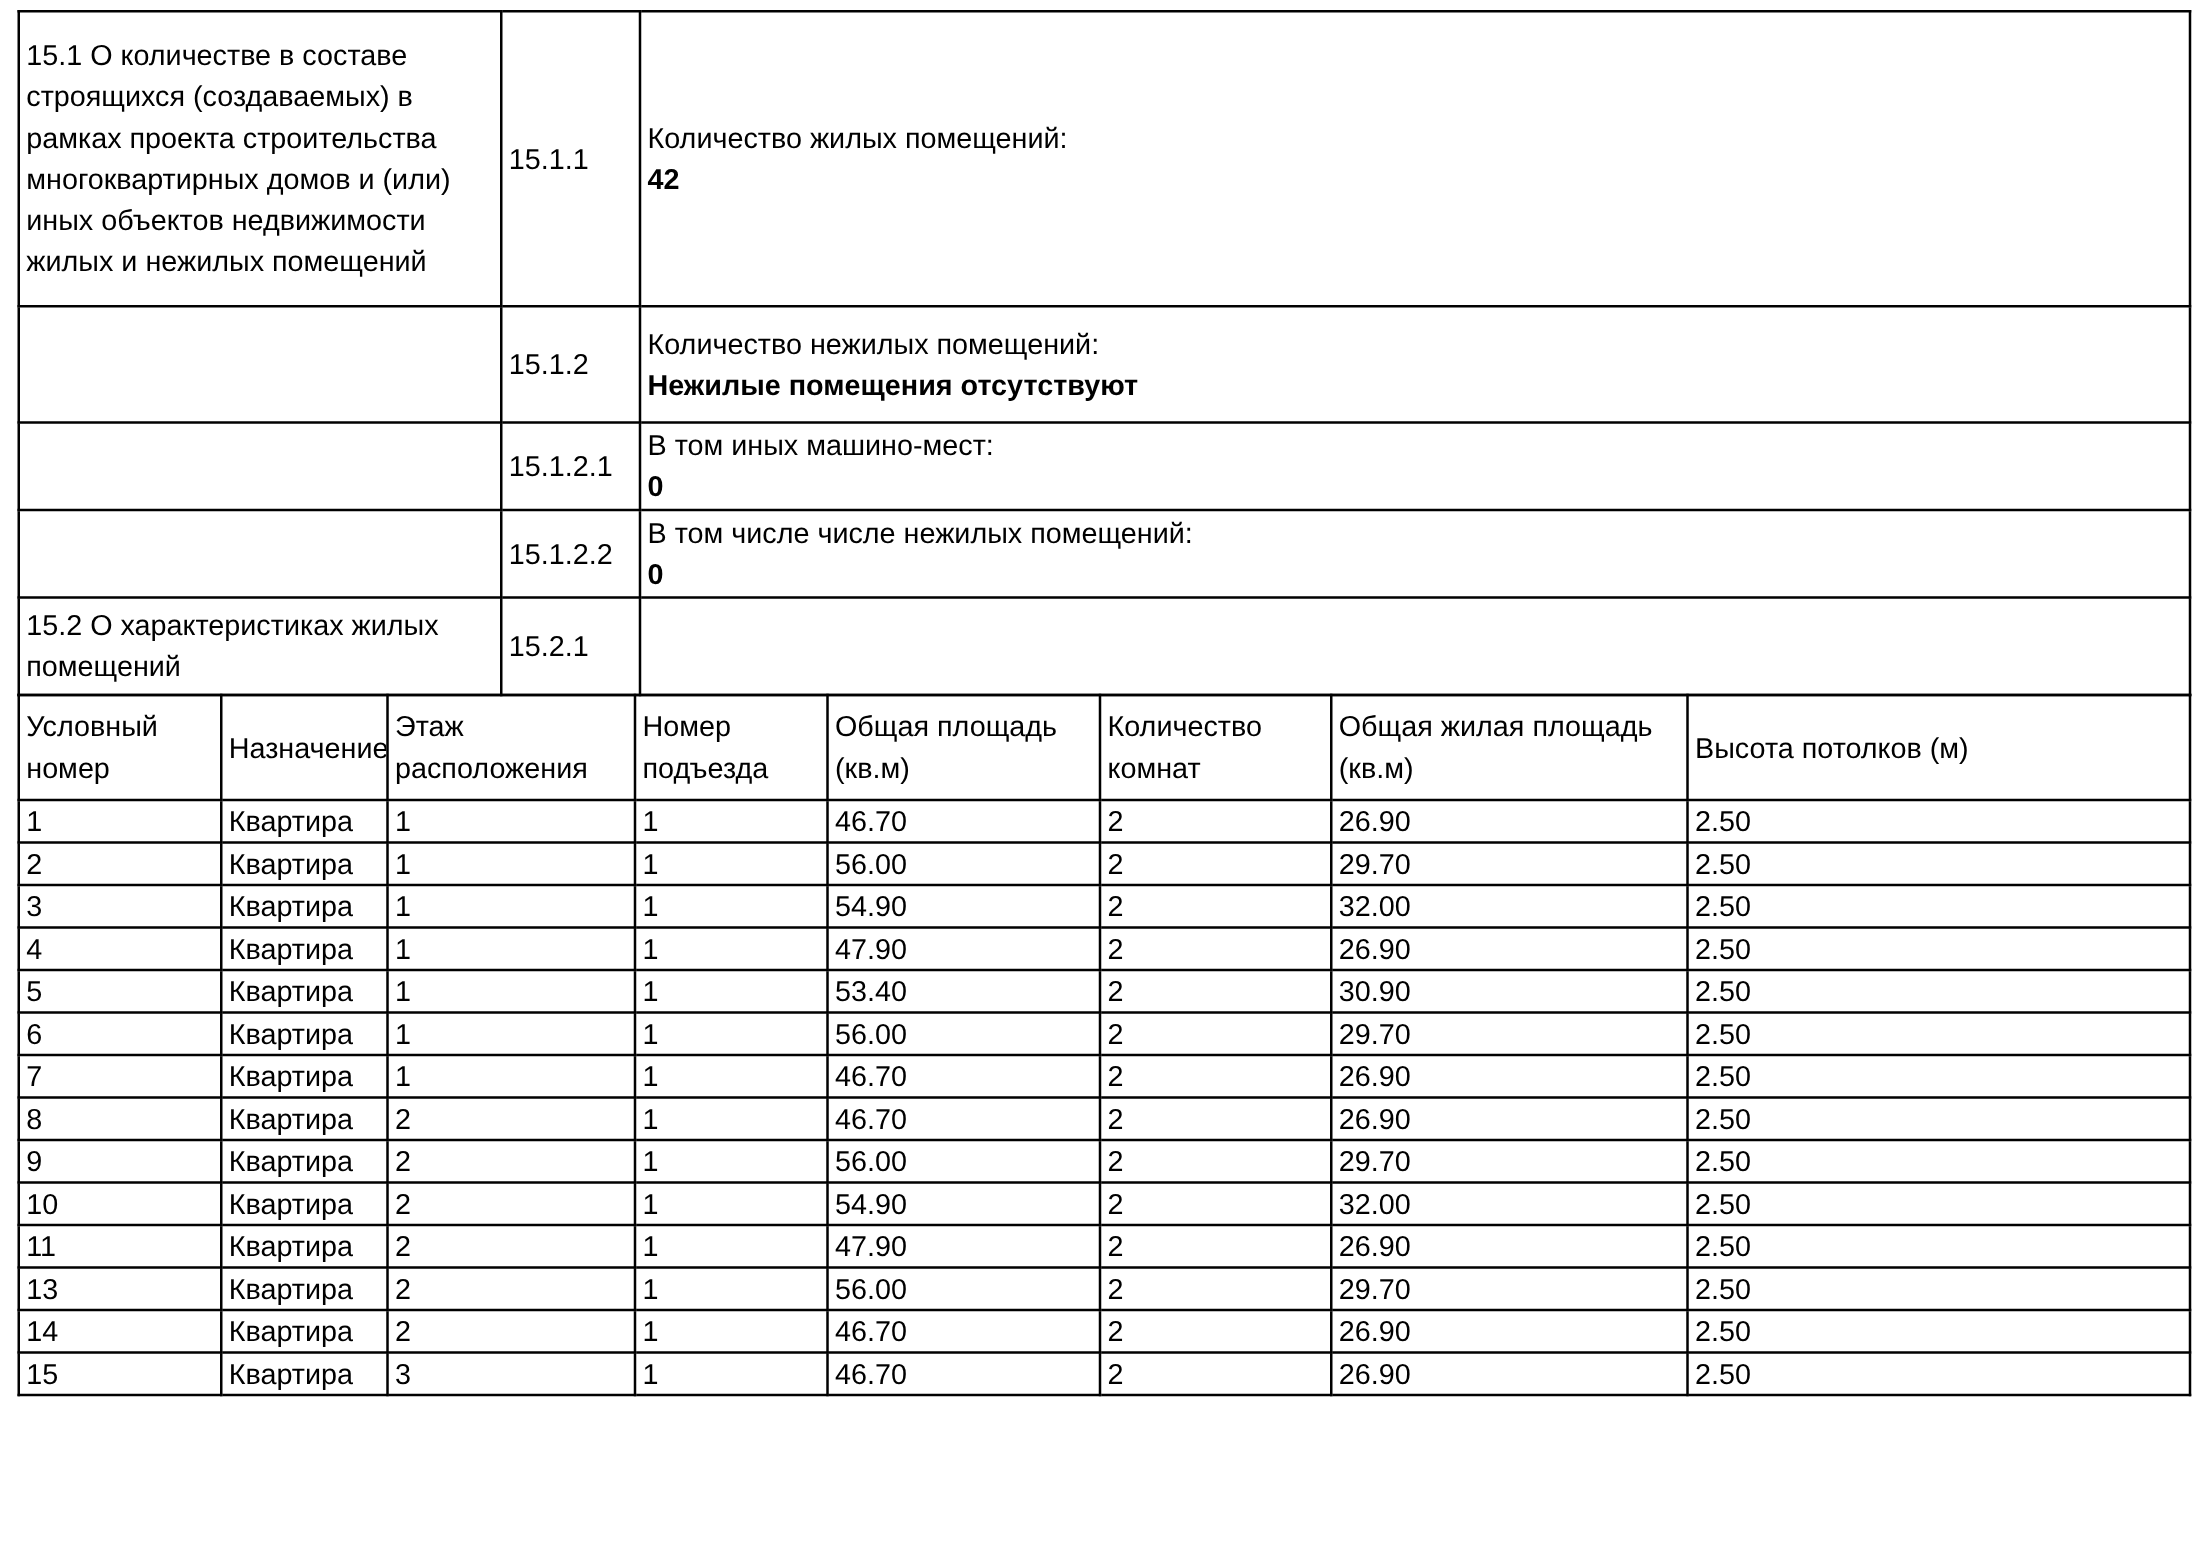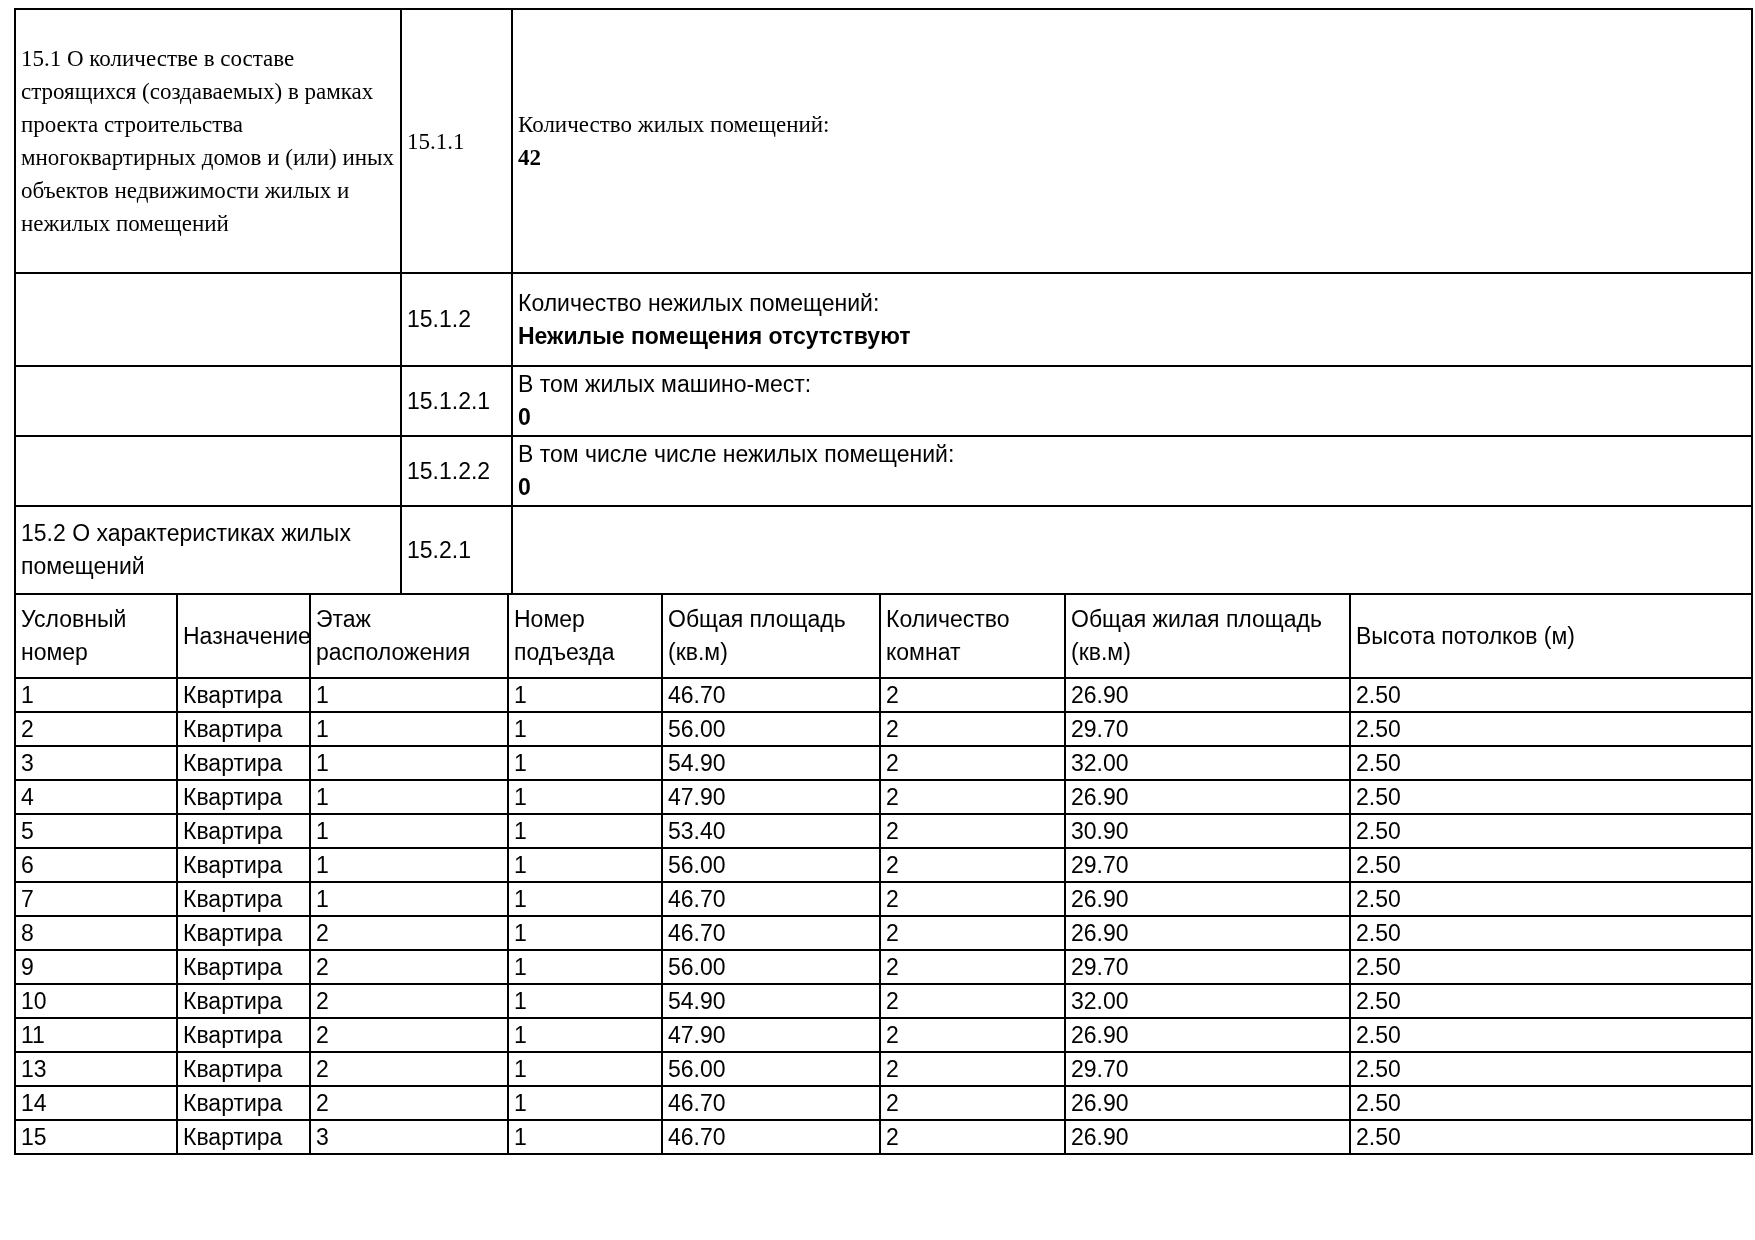--- a/index.html
+++ b/index.html
@@ -16,25 +16,25 @@
     padding: 1px 5px;
     font-size: 23px;
     line-height: 33px;
     font-weight: normal;
     text-align: left;
     vertical-align: middle;
     overflow: hidden;
   }
 
   
-  tr.h-r1 { height: 264px; font-family: Liberation Serif, serif; }
+  tr.h-r1 { height: 236px; }
   tr.h-r2 { height: 93px; }
   tr.h-r3 { height: 59px; }
   tr.h-r4 { height: 52px; }
-  tr.h-r5 { height: 88px; }
+  tr.h-r5 { height: 78px; }
 
   .field-value { font-weight: bold; }
 
   
   .apt-table { margin-top: -2px; }
   .apt-table thead th { height: 84px; }
   .apt-table tbody td { height: 34px; padding: 0 5px; white-space: nowrap; line-height: 30px; }
 </style>
 </head>
 <body>
@@ -61,21 +61,21 @@
         <td>15.1.2</td>
         <td>
           <div class="field-label">Количество нежилых помещений:</div>
           <div class="field-value">Нежилые помещения отсутствуют</div>
         </td>
       </tr>
       <tr class="h-r3">
         <td></td>
         <td>15.1.2.1</td>
         <td>
-          <div class="field-label">В том жилых машино-мест:</div>
+          <div class="field-label">В том иных машино-мест:</div>
           <div class="field-value">0</div>
         </td>
       </tr>
       <tr class="h-r4">
         <td></td>
         <td>15.1.2.2</td>
         <td>
           <div class="field-label">В том числе числе нежилых помещений:</div>
           <div class="field-value">0</div>
         </td>

